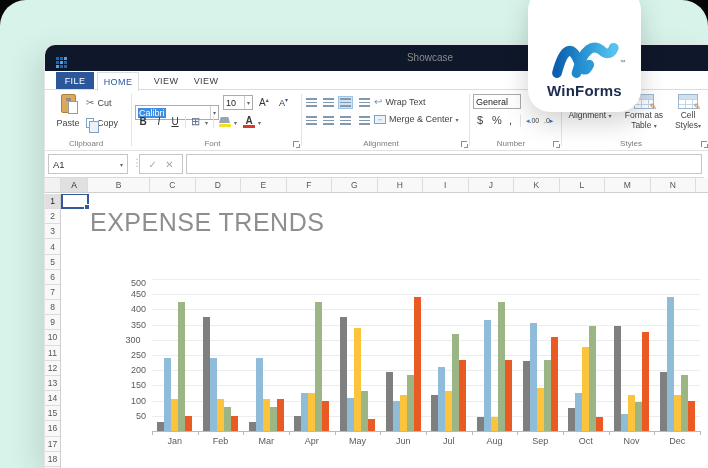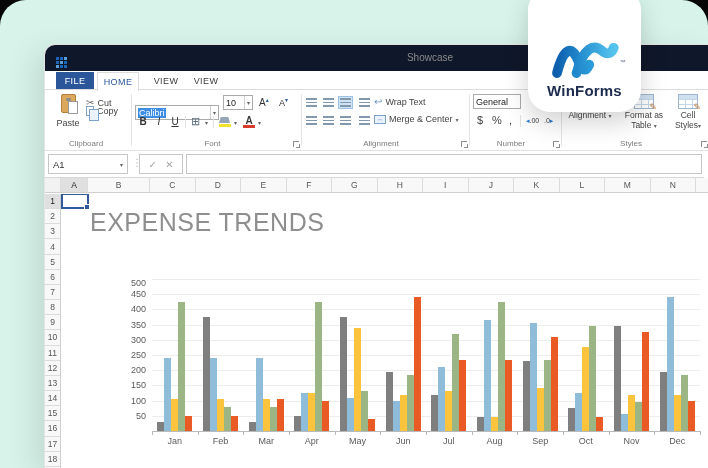--- a/index.html
+++ b/index.html
@@ -47,21 +47,21 @@
 
   
   .g-clip{left:5px;width:80px;}
   .pastebtn{position:absolute;left:4px;top:4px;width:28px;height:42px;display:flex;flex-direction:column;align-items:center;}
   .clipicon{width:15px;height:19px;background:#dca85e;border:1px solid #b07f3c;border-radius:2px;position:relative;}
   .clipicon .page{position:absolute;right:-3px;bottom:-2px;width:10px;height:13px;background:#fff;border:1px solid #9a9a9a;}
   .clipicon .clip{position:absolute;left:4px;top:-2px;width:5px;height:3px;background:#8c8c8c;border-radius:1px;}
   .pastebtn span{margin-top:5px;}
   .cutrow{position:absolute;left:36px;display:flex;align-items:center;gap:3px;}
   .cutrow.r1{top:7px;}
-  .cutrow.r2{top:16px;}
+  .cutrow.r2{top:28px;}
   .scis{color:#6a6a6a;font-size:10px;}
   .copyic{width:8px;height:10px;background:#fff;border:1px solid #7fa3c8;position:relative;}
   .copyic::after{content:"";position:absolute;left:2px;top:2px;width:8px;height:10px;background:#eaf2fa;border:1px solid #7fa3c8;}
 
   
   .g-font{left:88px;width:167px;}
   .combo{position:absolute;height:15px;border:1px solid #ababab;background:#fff;display:flex;align-items:center;
          font-size:9px;color:#222;padding:0 2px;}
   .combo .dd{margin-left:auto;font-size:6px;color:#666;border-left:1px solid #d0d0d0;padding-left:2px;align-self:stretch;display:flex;align-items:center;}
   .fontname{left:2px;top:15px;width:84px;}
@@ -377,21 +377,21 @@
         <div class="chart" id="chart">
             <div class="gridline" style="left: 32px; top: 12px; width: 548px;"></div>
             <div class="ylab" style="left: 0px; width: 26px; top: 16px;">500</div>
             <div class="gridline" style="left: 32px; top: 27.2px; width: 548px;"></div>
             <div class="ylab" style="left: 0px; width: 26px; top: 27.2px;">450</div>
             <div class="gridline" style="left: 32px; top: 42.4px; width: 548px;"></div>
             <div class="ylab" style="left: 0px; width: 26px; top: 42.4px;">400</div>
             <div class="gridline" style="left: 32px; top: 57.6px; width: 548px;"></div>
             <div class="ylab" style="left: 0px; width: 26px; top: 57.6px;">350</div>
             <div class="gridline" style="left: 32px; top: 72.8px; width: 548px;"></div>
-            <div class="ylab" style="left: 0px; width: 26px; top: 72.8px;">300</div>
+            <div class="ylab" style="left: 0px; width: 26px; top: 72.8px; text-align: center;">300</div>
             <div class="gridline" style="left: 32px; top: 88px; width: 548px;"></div>
             <div class="ylab" style="left: 0px; width: 26px; top: 88px;">250</div>
             <div class="gridline" style="left: 32px; top: 103.2px; width: 548px;"></div>
             <div class="ylab" style="left: 0px; width: 26px; top: 103.2px;">200</div>
             <div class="gridline" style="left: 32px; top: 118.4px; width: 548px;"></div>
             <div class="ylab" style="left: 0px; width: 26px; top: 118.4px;">150</div>
             <div class="gridline" style="left: 32px; top: 133.6px; width: 548px;"></div>
             <div class="ylab" style="left: 0px; width: 26px; top: 133.6px;">100</div>
             <div class="gridline" style="left: 32px; top: 148.8px; width: 548px;"></div>
             <div class="ylab" style="left: 0px; width: 26px; top: 148.8px;">50</div>

